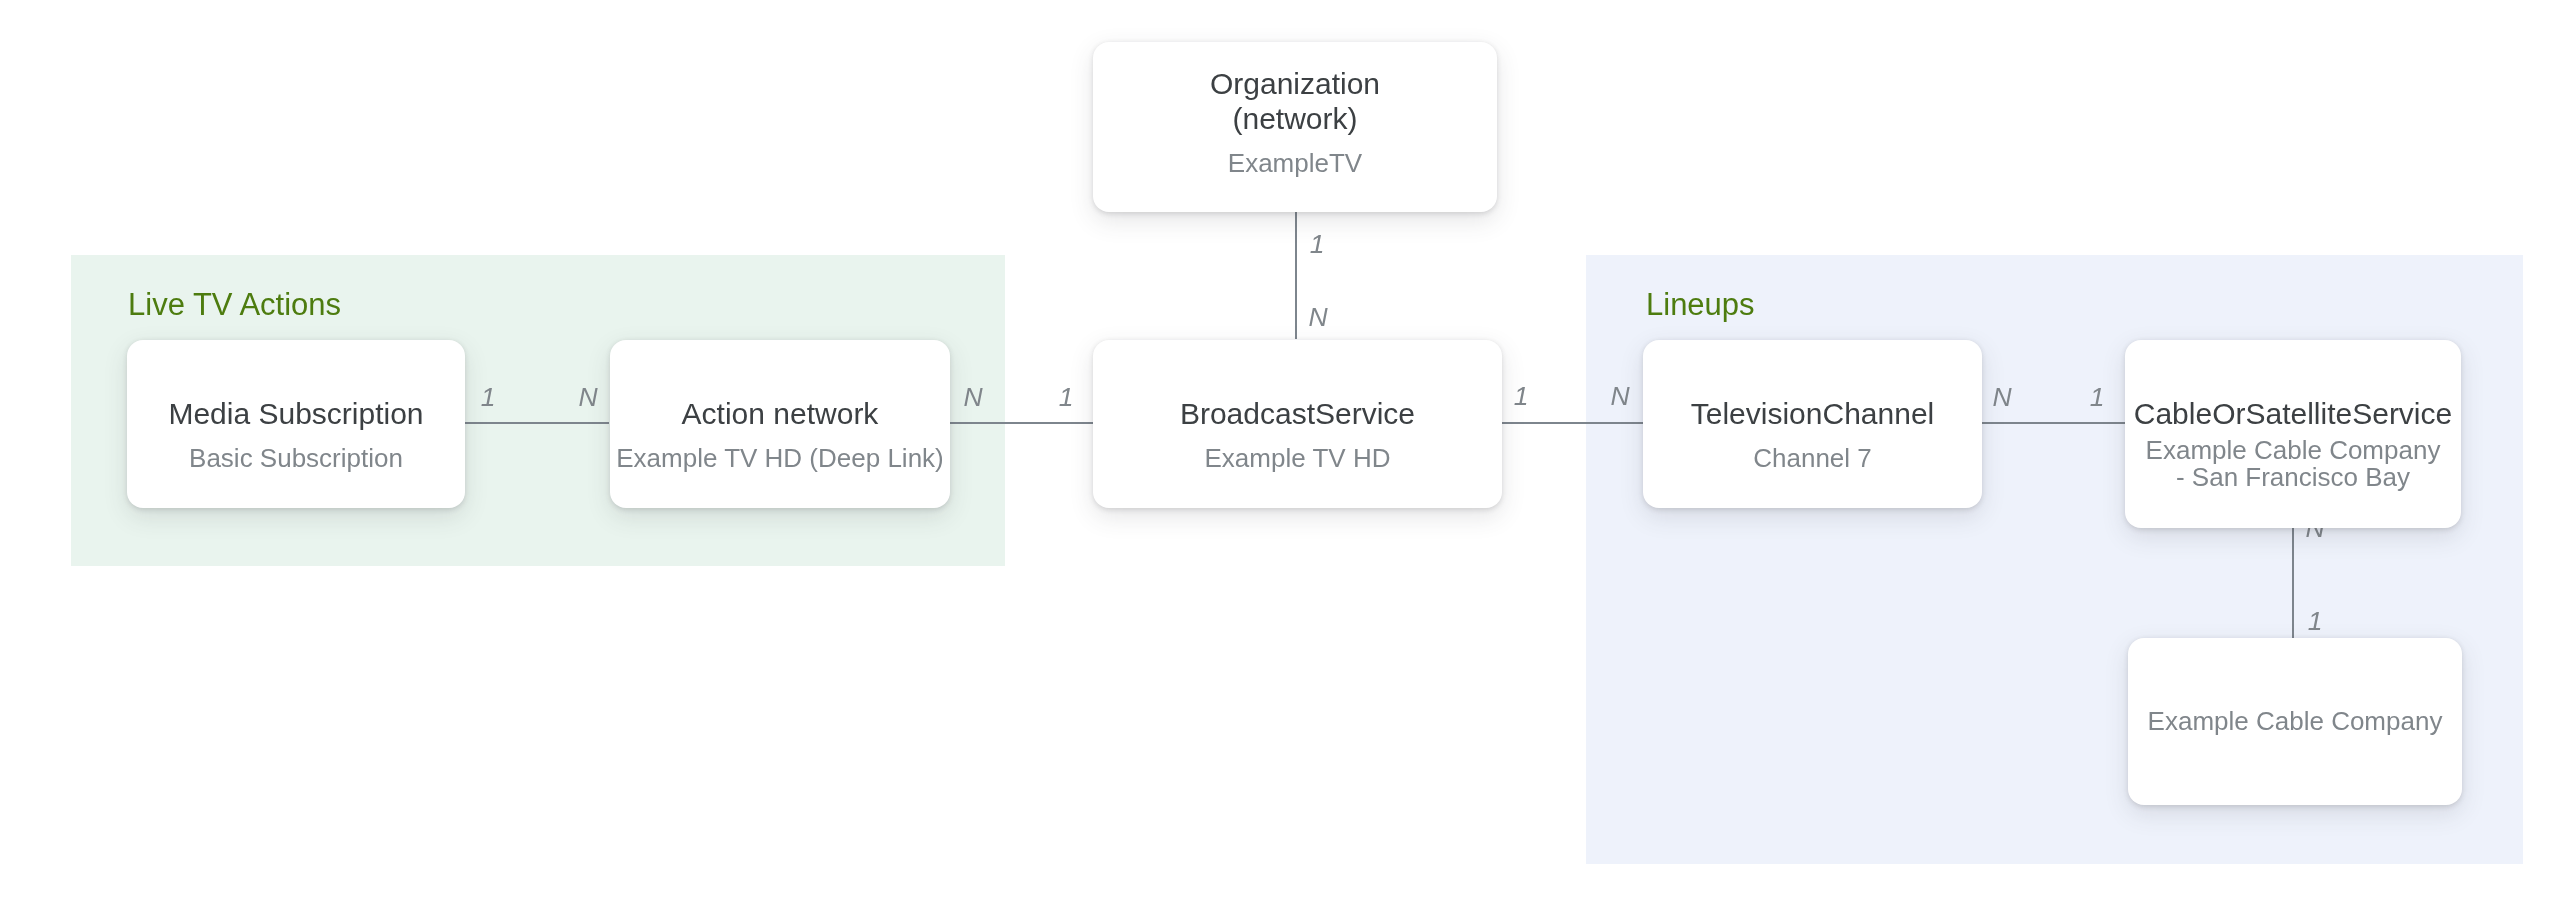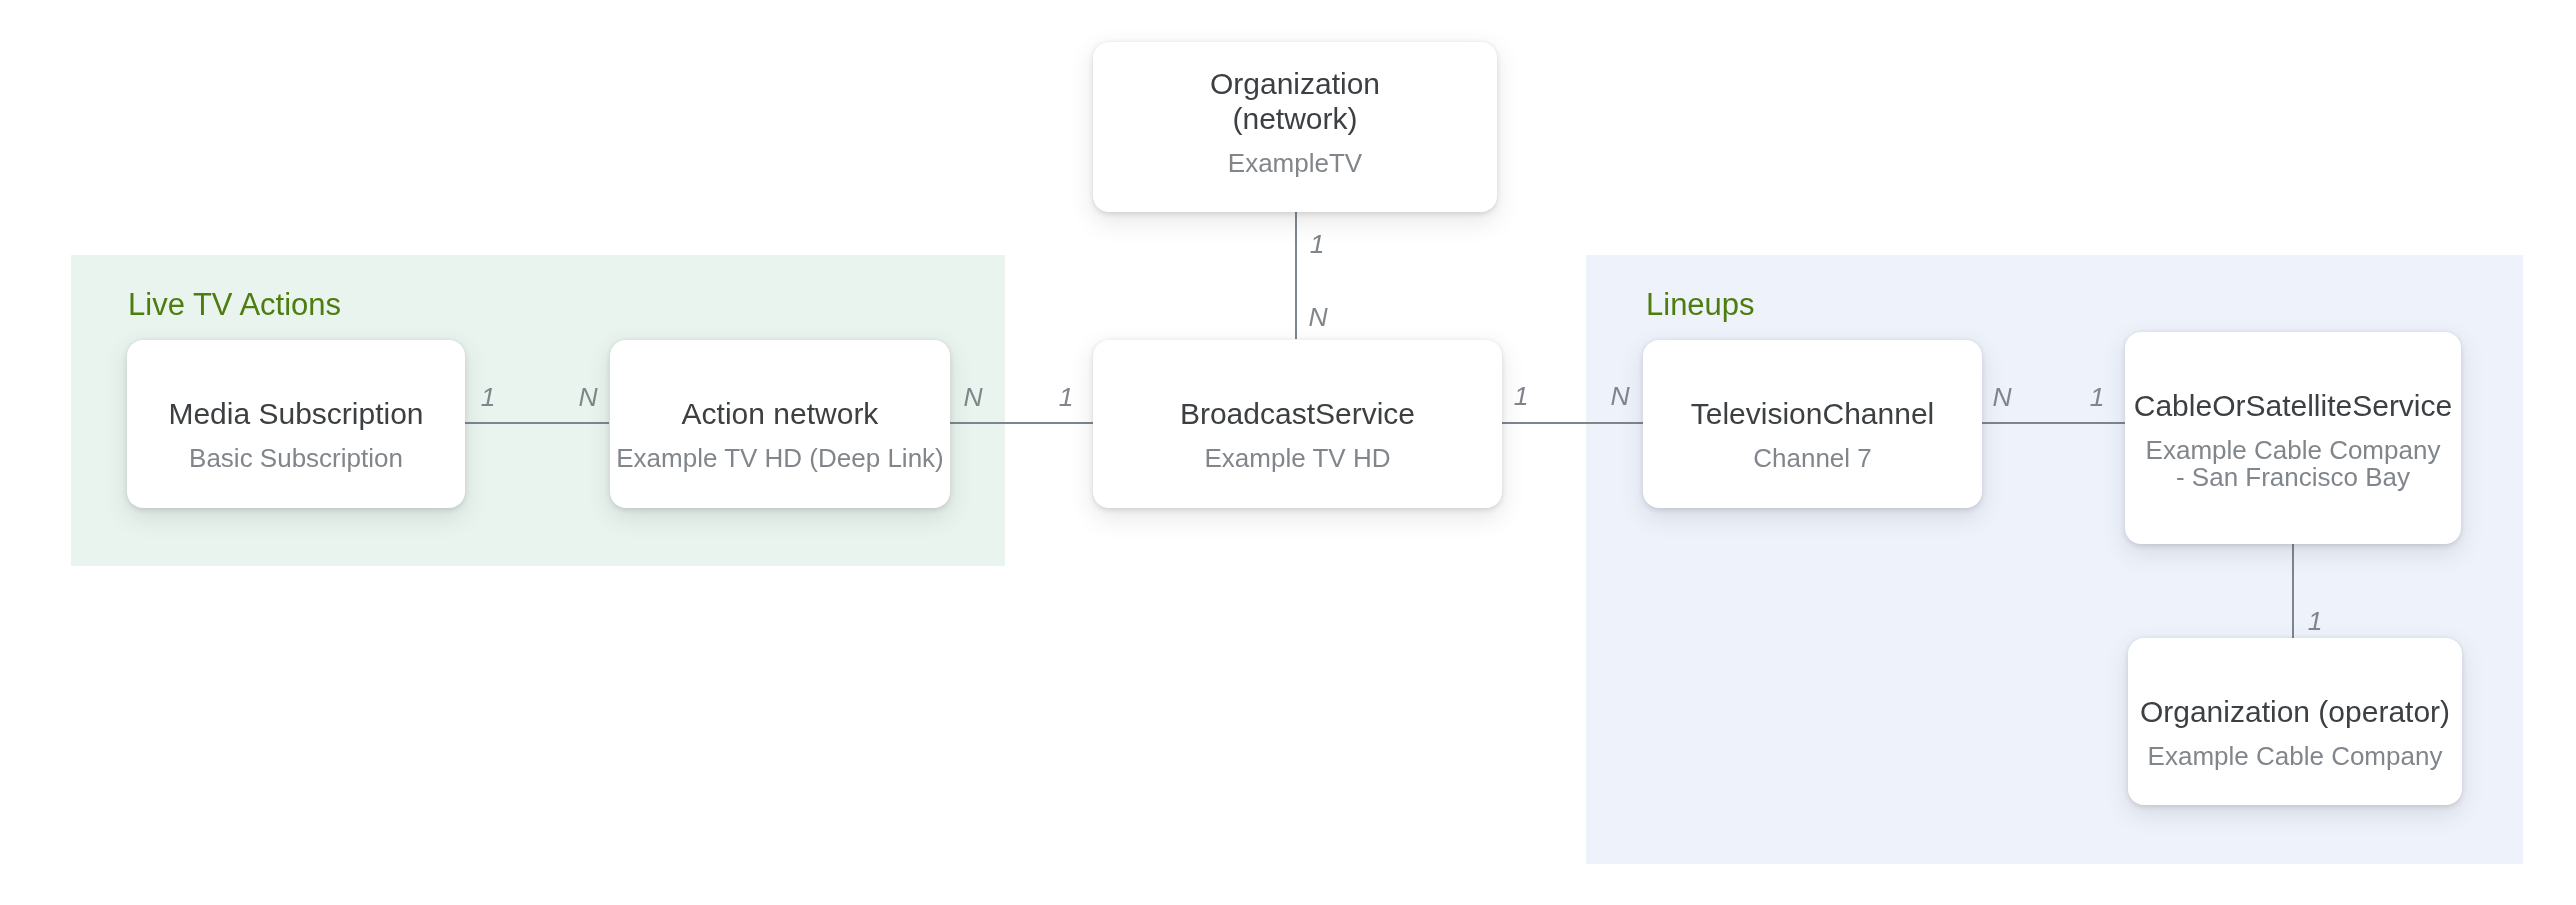--- a/index.html
+++ b/index.html
@@ -65,22 +65,22 @@
     margin-top:14px;
     font-size:26px;line-height:26.5px;color:#80868b;
     text-align:center;white-space:nowrap;
   }
   .node--org-network{left:1093px;top:42px;width:404px;height:170px;padding-top:24px;}
   .node--org-network .node-title{white-space:normal;max-width:239px;line-height:35px;}
   .node--media-subscription{left:127px;top:340px;width:338px;height:168px;}
   .node--action-markup{left:610px;top:340px;width:340px;height:168px;}
   .node--broadcast-service{left:1093px;top:340px;width:409px;height:168px;}
   .node--television-channel{left:1643px;top:340px;width:339px;height:168px;}
-  .node--cable-or-satellite{left:2125px;top:332px;width:336px;height:212px;}
-  .node--cable-or-satellite .node-sub{white-space:normal;max-width:297px;margin-top:14px;}
+  .node--cable-or-satellite{left:2125px;top:340px;width:336px;height:188px;}
+  .node--cable-or-satellite .node-sub{white-space:normal;max-width:297px;margin-top:6px;}
   .node--org-operator{left:2128px;top:638px;width:334px;height:167px;}
 </style>
 </head>
 <body>
 
 <div id="canvas">
 
   <div class="region region--green">
     <div class="region-label">Live TV Actions</div>
   </div>
@@ -132,18 +132,17 @@
     <div class="node-title">TelevisionChannel</div>
     <div class="node-sub">Channel 7</div>
   </div>
 
   <div class="node node--cable-or-satellite">
     <div class="node-title">CableOrSatelliteService</div>
     <div class="node-sub">Example Cable Company - San Francisco Bay</div>
   </div>
 
   <div class="node node--org-operator">
-    <div class="node-title">Organization (operator)</div>
     <div class="node-sub">Example Cable Company</div>
   </div>
 
 </div>
 
 
 </body></html>

